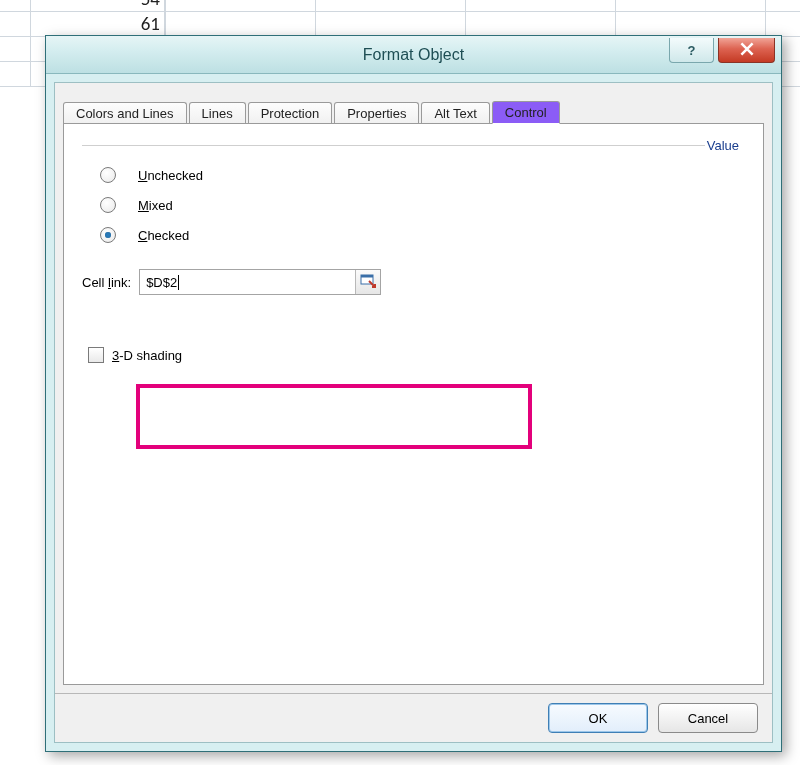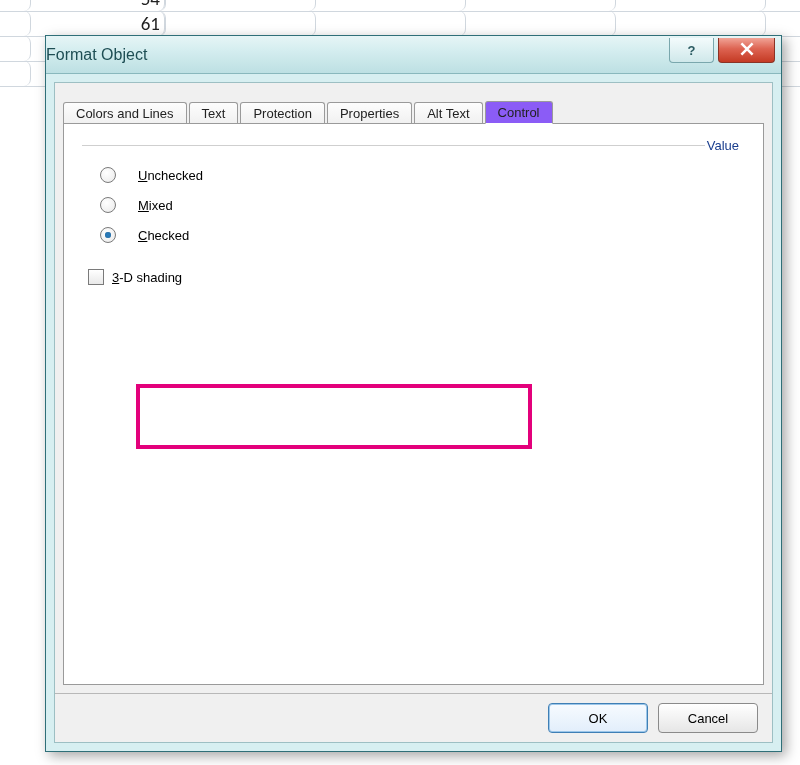--- a/index.html
+++ b/index.html
@@ -25,21 +25,20 @@
     left: 0;
     height: 25px;
     width: 800px;
     border-bottom: 1px solid #d0d7de;
   }
   .cell {
     position: absolute;
     top: 0;
     height: 25px;
     border-right: 1px solid #d0d7de;
-    border-radius: 7px;
   }
   .num {
     font-family: Calibri, Arial, sans-serif;
     font-size: 19px;
     color: #222;
     font-weight: 500;
     text-align: right;
     line-height: 25px;
     padding-right: 4px;
     box-sizing: border-box;
@@ -57,20 +56,21 @@
     display: flex;
     flex-direction: column;
   }
   .titlebar {
     height: 37px;
     background: linear-gradient(to bottom, #e6f5f6 0%, #d4edef 40%, #bde0e3 100%);
     border-bottom: 1px solid #89b8bd;
     display: flex;
     align-items: center;
     position: relative;
+    justify-content: center;
   }
   .titletext {
     color: #1e4e54;
     font-size: 16px;
   }
   .titlebtns {
     position: absolute;
     right: 6px;
     top: 2px;
     display: flex;
@@ -205,20 +205,21 @@
     border: 4px solid #e3007b;
     left: 72px;
     top: 260px;
     width: 388px;
     height: 57px;
     pointer-events: none;
   }
 
   .checkrow {
     display:flex;align-items:center;gap:8px;
+    margin-top: 52px;
     margin-left: 6px;
   }
   .fakecheck {
     width: 14px; height: 14px;
     border: 1px solid #7a7a7a;
     background: linear-gradient(to bottom,#fff,#e9e9e9);
   }
 
   
   .btnbar {
@@ -301,21 +302,21 @@
             </svg>
         </span>
       </div>
     </div>
   </div>
 
   <div class="clientedge">
     <div class="client">
       <div class="tabstrip">
         <div class="tab">Colors and Lines</div>
-        <div class="tab">Text</div>
+        <div class="tab">Lines</div>
         <div class="tab">Protection</div>
         <div class="tab">Properties</div>
         <div class="tab">Alt Text</div>
         <div class="tab active">Control</div>
       </div>
 
       <div class="tabpanel">
         <fieldset class="vals">
           <legend>Value</legend>
 
@@ -328,20 +329,40 @@
             <span class="fakeradio"></span>
             <span><span class="mn">M</span><span>ixed</span></span>
           </div>
 
           <div class="radiorow">
             <span class="fakeradio checked"></span>
             <span><span class="mn">C</span><span>hecked</span></span>
           </div>
         </fieldset>
 
+        <div class="celllink-row">
+          <span><span>Cell </span><span class="mn">l</span><span>ink:</span></span>
+          <div class="celllink-input">
+              <div style="flex: 1 1 0%; padding: 0px 6px; display: flex; align-items: center;">
+                <span>$D$2</span>
+                <span class="textcursor"></span>
+              </div>
+
+            <div class="refbtn">
+              <span>
+                <svg viewBox="0 0 16 16">
+                  <rect x="1" y="2" width="12" height="9" fill="#fff" stroke="#3a6fa8"></rect>
+                  <rect x="1" y="2" width="12" height="2.5" fill="#3a6fa8"></rect>
+                  <path d="M9 8 L15 14" stroke="#c0392b" stroke-width="2"></path>
+                  <path d="M12 14 L15 14 L15 11" fill="none" stroke="#c0392b" stroke-width="2"></path>
+                </svg>
+              </span>
+            </div>
+          </div>
+        </div>
 
         <div class="checkrow">
           <span class="fakecheck"></span>
           <span><span class="mn">3</span><span>-D shading</span></span>
         </div>
 
         <div class="highlight"></div>
       </div>
 
       <div class="btnbar">

